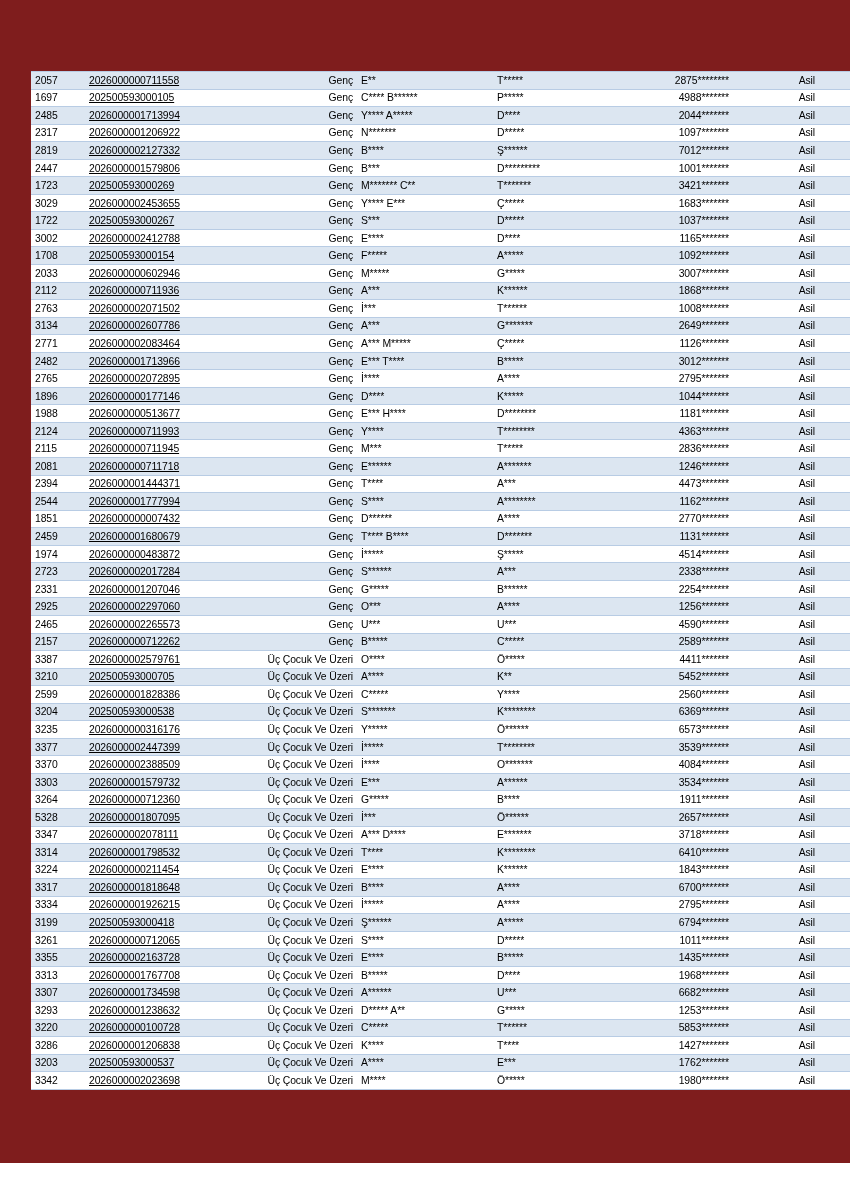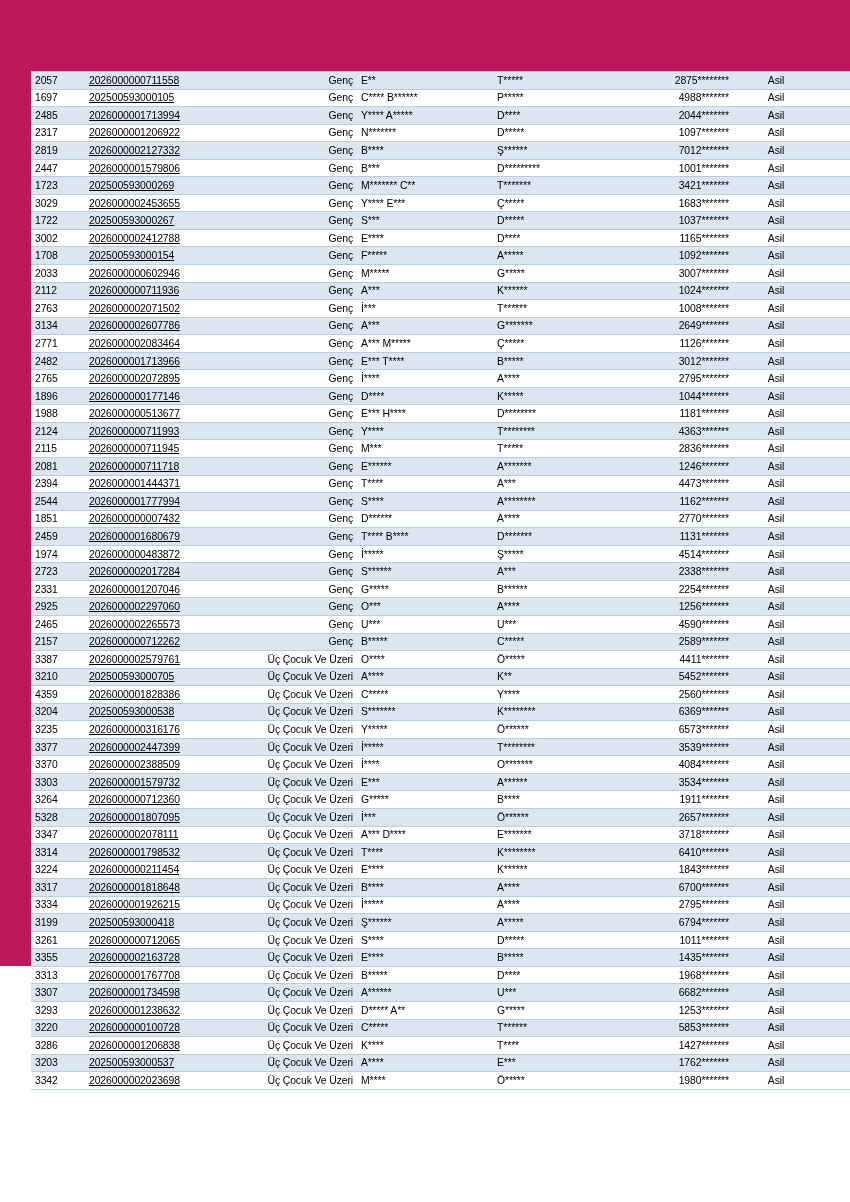--- a/index.html
+++ b/index.html
@@ -9,23 +9,23 @@
   }
   body {
     width: 850px;
     height: 1202px;
     font-family: "Liberation Sans", sans-serif;
     -webkit-font-smoothing: antialiased;
   }
   .page {
     position: relative;
     width: 850px;
-    height: 966px;
+    height: 1163px;
     box-sizing: border-box;
-    background: #be185d;
+    background: #7f1d1d;
   }
   .table-wrap {
     position: absolute;
     left: 31px;
     top: 71px;
     width: 787px;
   }
   table.listing {
     border-collapse: collapse;
     width: 787px;
@@ -52,21 +52,21 @@
   tr.plain td {
     background: #ffffff;
   }
   
   .c-rank   { width: 46px;  text-align: left; }
   .c-appno  { width: 128px; text-align: left; text-decoration: underline; }
   .c-cat    { width: 128px; text-align: right; }
   .c-name   { width: 128px; text-align: left; }
   .c-sur    { width: 112px; text-align: left; }
   .c-id     { width: 112px; text-align: right; }
-  .c-status { width: 78px;  text-align: center; }
+  .c-status { width: 78px;  text-align: right; }
   .c-order  { width: 55px;  text-align: right; padding-right: 6px; }
 
   .side-rule {
     position: absolute;
     top: 71px;
     width: 1px;
     background: #b8cce4;
   }
   .side-rule.left  { left: 31px; }
   .side-rule.right { left: 817px; }
@@ -200,21 +200,21 @@
             <td class="c-id">3007*******</td>
             <td class="c-status">Asil</td>
             <td class="c-order">126</td>
           </tr>
           <tr class="alt">
             <td class="c-rank">2112</td>
             <td class="c-appno">2026000000711936</td>
             <td class="c-cat">Genç</td>
             <td class="c-name">A***</td>
             <td class="c-sur">K******</td>
-            <td class="c-id">1024*******</td>
+            <td class="c-id">1868*******</td>
             <td class="c-status">Asil</td>
             <td class="c-order">127</td>
           </tr>
           <tr class="plain">
             <td class="c-rank">2763</td>
             <td class="c-appno">2026000002071502</td>
             <td class="c-cat">Genç</td>
             <td class="c-name">İ***</td>
             <td class="c-sur">T******</td>
             <td class="c-id">1008*******</td>
@@ -425,21 +425,21 @@
             <td class="c-rank">3210</td>
             <td class="c-appno">202500593000705</td>
             <td class="c-cat">Üç Çocuk Ve Üzeri</td>
             <td class="c-name">A****</td>
             <td class="c-sur">K**</td>
             <td class="c-id">5452*******</td>
             <td class="c-status">Asil</td>
             <td class="c-order">149</td>
           </tr>
           <tr class="plain">
-            <td class="c-rank">4359</td>
+            <td class="c-rank">2599</td>
             <td class="c-appno">2026000001828386</td>
             <td class="c-cat">Üç Çocuk Ve Üzeri</td>
             <td class="c-name">C*****</td>
             <td class="c-sur">Y****</td>
             <td class="c-id">2560*******</td>
             <td class="c-status">Asil</td>
             <td class="c-order">150</td>
           </tr>
           <tr class="alt">
             <td class="c-rank">3204</td>

